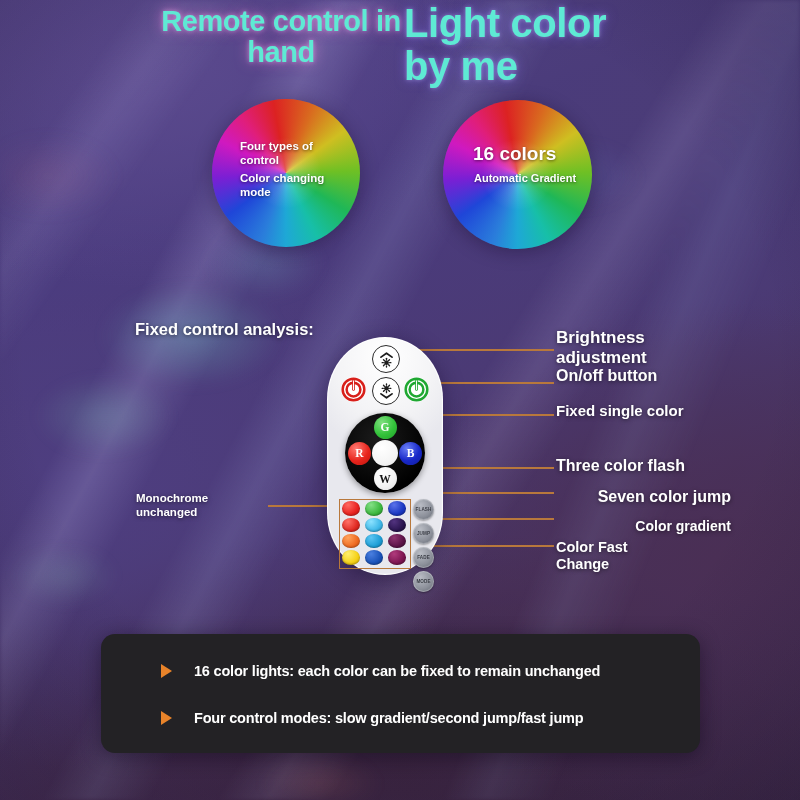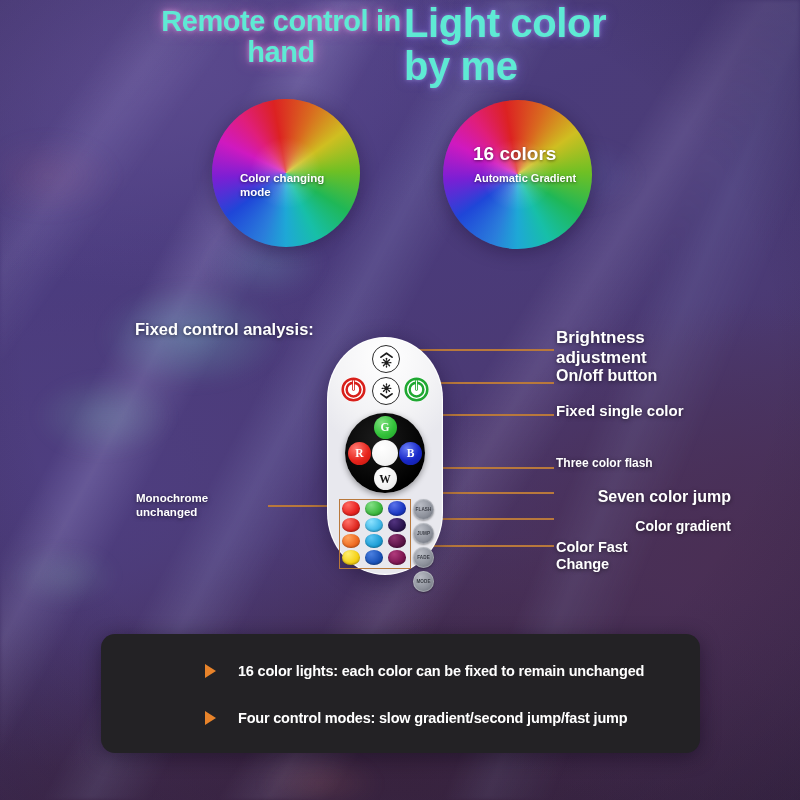--- a/index.html
+++ b/index.html
@@ -134,21 +134,21 @@
     font-weight: bold;
     line-height: 1.2;
     text-shadow: 0 1px 4px rgba(0,0,0,0.55);
   }
   .callout.right { text-align: left; }
   .callout.left  { text-align: left; }
 
   #cl-brightness { left: 556px; top: 328px; width: 150px; font-size: 17px; }
   #cl-onoff      { left: 556px; top: 366px; width: 170px; font-size: 16px; }
   #cl-fixed      { left: 556px; top: 402px; width: 150px; font-size: 15px; }
-  #cl-flash      { left: 556px; top: 456px; width: 175px; font-size: 12px; }
+  #cl-flash      { left: 556px; top: 456px; width: 175px; font-size: 16px; }
   #cl-jump       { left: 556px; top: 487px; width: 175px; font-size: 16px; text-align: right; }
   #cl-gradient   { left: 556px; top: 518px; width: 175px; font-size: 14px; text-align: right; }
   #cl-fast       { left: 556px; top: 539px; width: 120px; font-size: 14.5px; }
   #cl-mono       { left: 136px; top: 492px; width: 130px; font-size: 11.5px; }
 
   
   .lead {
     position: absolute;
     height: 1.6px;
     background: #b8783c;
@@ -269,21 +269,20 @@
     left: 101px; top: 634px;
     width: 599px; height: 119px;
     background: #232225;
     border-radius: 14px;
     box-shadow: 0 4px 20px rgba(10,4,20,0.45);
   }
   .bullet-row {
     position: absolute;
     display: flex;
     align-items: center;
-    margin-left: 44px;
   }
   #bullet-0 { left: 60px; top: 29px; }
   #bullet-1 { left: 60px; top: 76px; }
   .tri {
     width: 0; height: 0;
     border-left: 11px solid #e8832a;
     border-top: 7.5px solid transparent;
     border-bottom: 7.5px solid transparent;
     margin-right: 22px;
     flex: none;
@@ -304,20 +303,21 @@
   <div class="bg-layer bg-base"></div>
   <div class="bg-layer bg-streaks"></div>
   <div class="bg-layer bg-teal"></div>
   <div class="bg-layer bg-warm"></div>
   <div class="bg-layer bg-vignette"></div>
 
   <div class="headline" id="headline-left">Remote control in hand</div>
   <div class="headline" id="headline-right">Light color by me</div>
 
   <div class="wheel" id="wheel-left">
+    <div class="wheel-text wl-1">Four types of control</div>
     <div class="wheel-text wl-2">Color changing mode</div>
   </div>
 
   <div class="wheel" id="wheel-right">
     <div class="wheel-text wr-1">16 colors</div>
     <div class="wheel-text wr-2">Automatic Gradient</div>
   </div>
 
   <div id="analysis-label">Fixed control analysis:</div>
 

